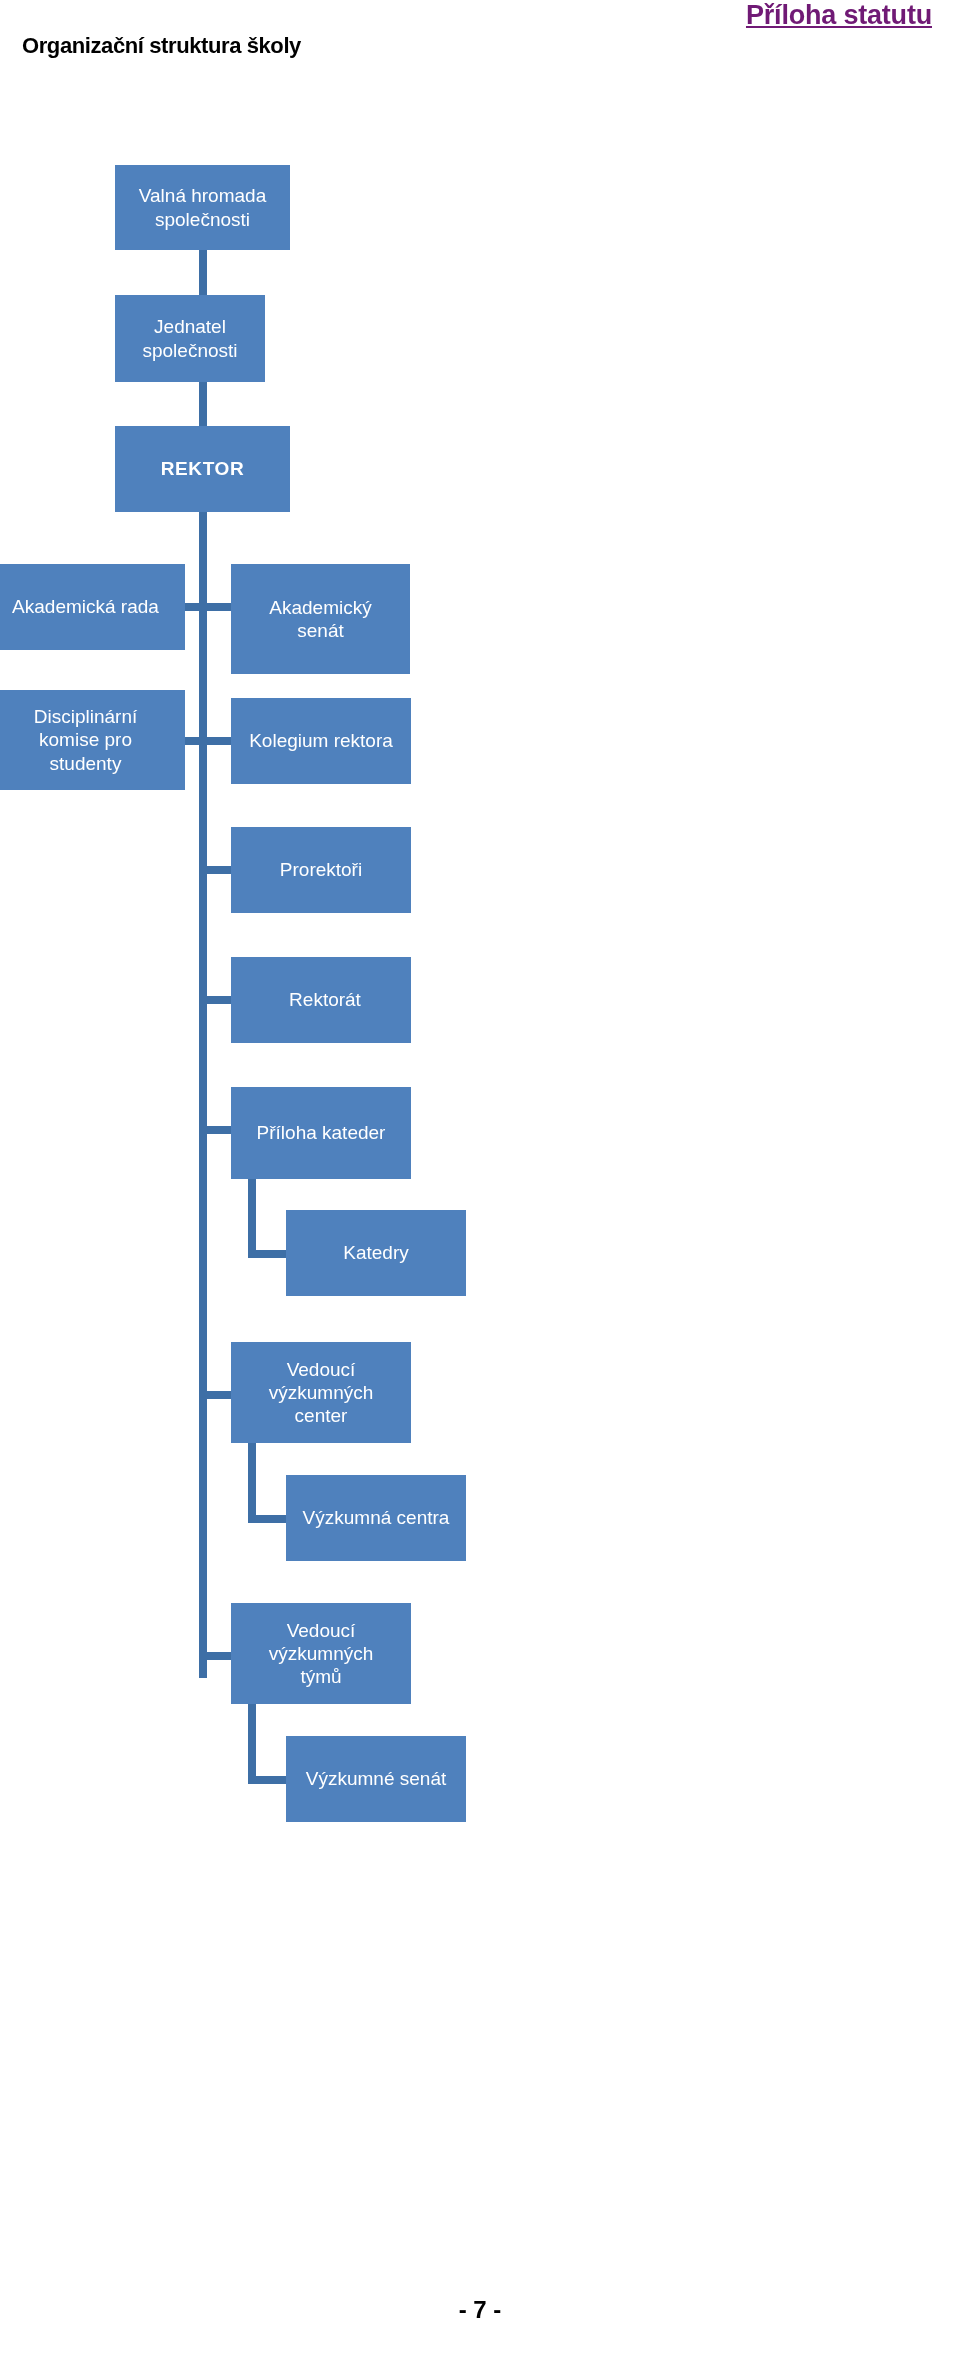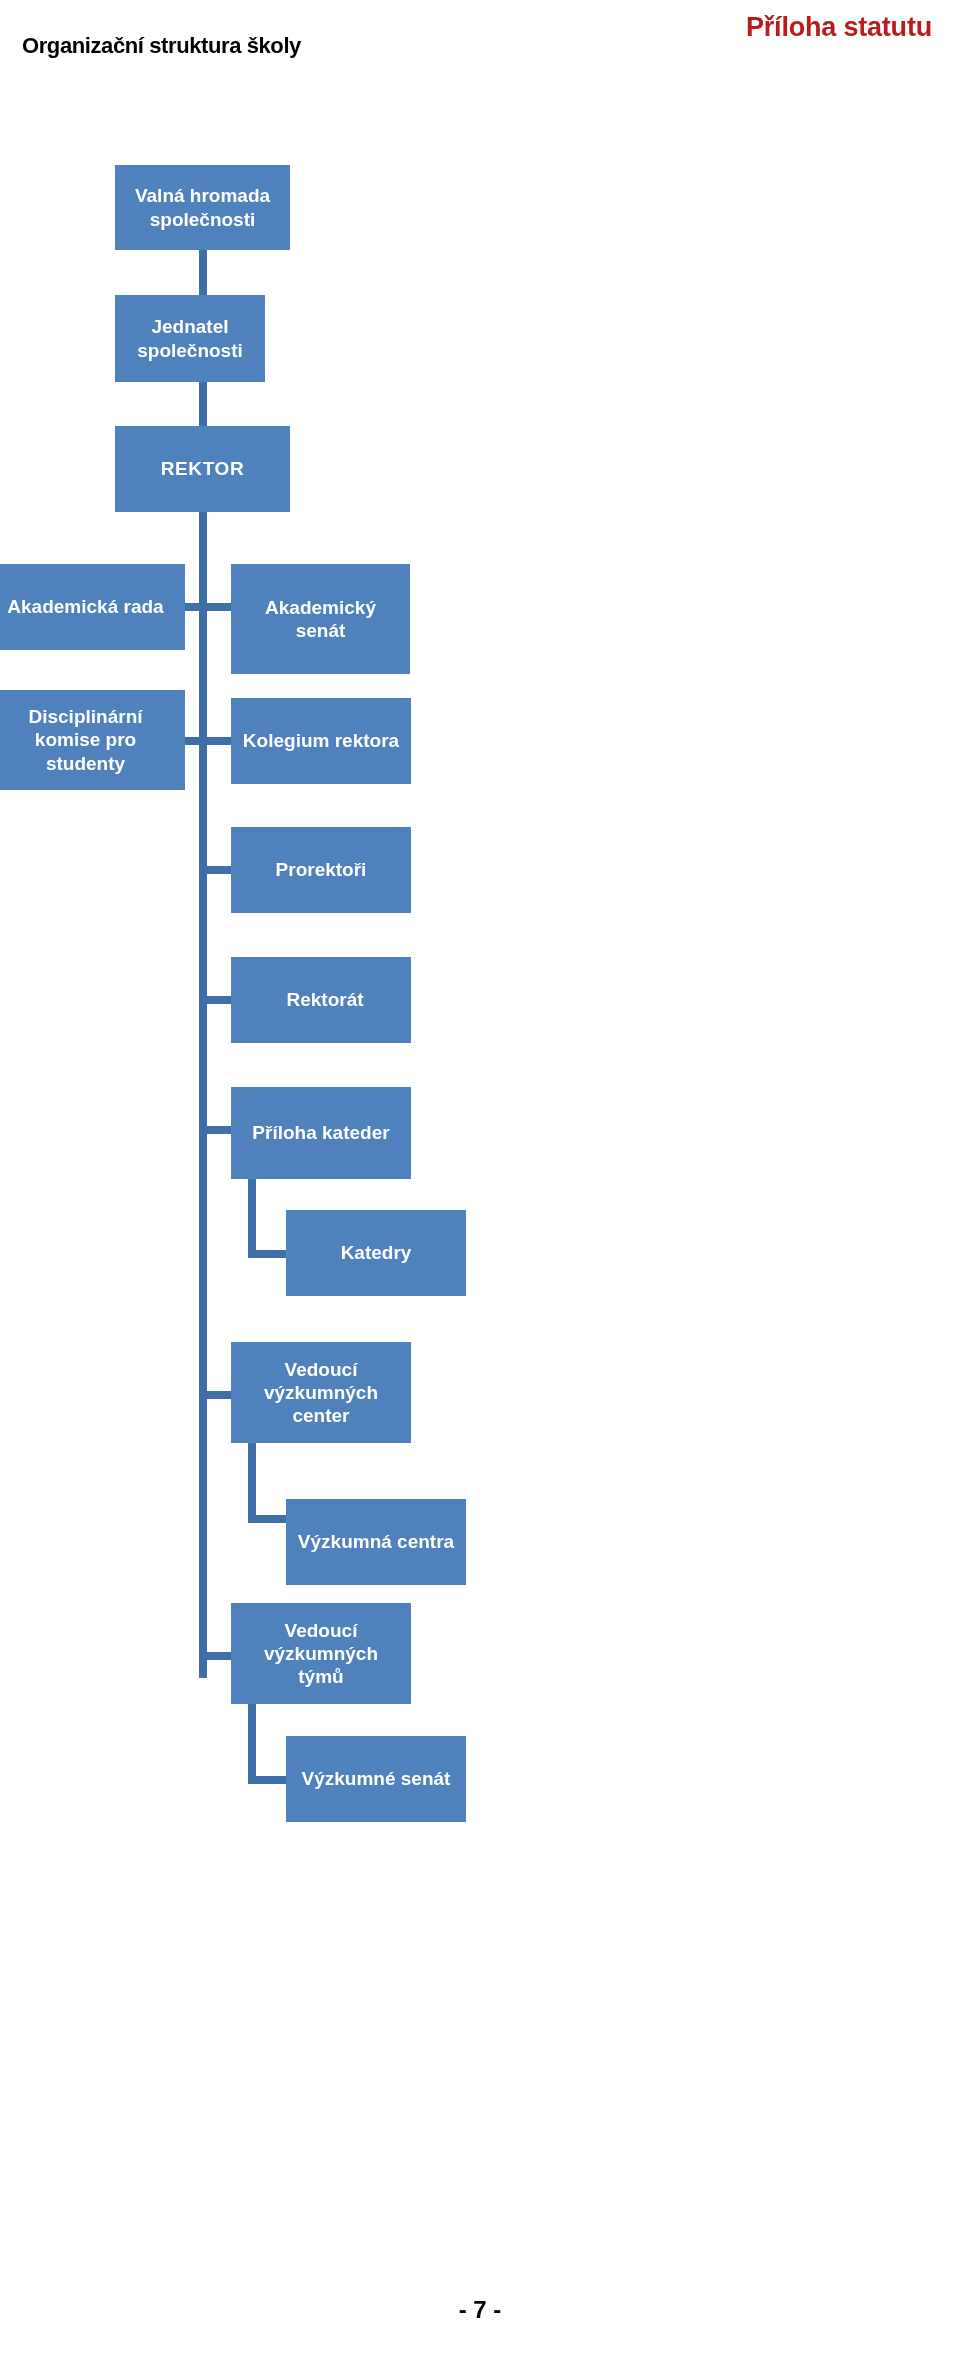--- a/index.html
+++ b/index.html
@@ -18,27 +18,28 @@
   
   #page-header {
     position: absolute;
     left: 0; top: 0;
     width: 960px;
     height: 86px;
   }
   #doc-subtitle {
     position: absolute;
     right: 28px;
-    top: 12px;
+    top: 0;
     font-size: 27px;
     font-weight: bold;
-    color: #b91c1c;
+    color: #701a75;
     letter-spacing: -0.2px;
     white-space: nowrap;
     font-family: "Liberation Sans", sans-serif;
+    text-decoration: underline;
   }
   #page-title {
     position: absolute;
     left: 22px;
     top: 33px;
     font-size: 22px;
     font-weight: bold;
     color: #000000;
     letter-spacing: -0.4px;
     white-space: nowrap;
@@ -61,21 +62,20 @@
     display: flex;
     align-items: center;
     justify-content: center;
     text-align: center;
     font-size: 19px;
     line-height: 1.22;
     box-sizing: border-box;
     padding: 2px 4px;
     font-family: "Liberation Sans", sans-serif;
     white-space: pre-line;
-    font-weight: bold;
   }
   .node.bold { font-weight: bold; letter-spacing: 0.6px; }
 
   .conn {
     position: absolute;
     background: #3e6fa6;
   }
 
   
   #page-footer {
@@ -149,21 +149,21 @@
   <div class="node" style="left:231px; top:957px; width:180px; height:86px;padding-left:12px;">Rektorát</div>
 
   <div class="node" style="left:231px; top:1087px; width:180px; height:92px;">Příloha kateder</div>
 
   <div class="node" style="left:286px; top:1210px; width:180px; height:86px;">Katedry</div>
 
   <div class="node" style="left:231px; top:1342px; width:180px; height:101px;">Vedoucí
 výzkumných
 center</div>
 
-  <div class="node" style="left:286px; top:1475px; width:180px; height:86px;margin-top:24px;">Výzkumná centra</div>
+  <div class="node" style="left:286px; top:1475px; width:180px; height:86px;">Výzkumná centra</div>
 
   <div class="node" style="left:231px; top:1603px; width:180px; height:101px;">Vedoucí
 výzkumných
 týmů</div>
 
   <div class="node" style="left:286px; top:1736px; width:180px; height:86px;">Výzkumné senát</div>
 
 </div>
 
 <div id="page-footer">- 7 -</div>

